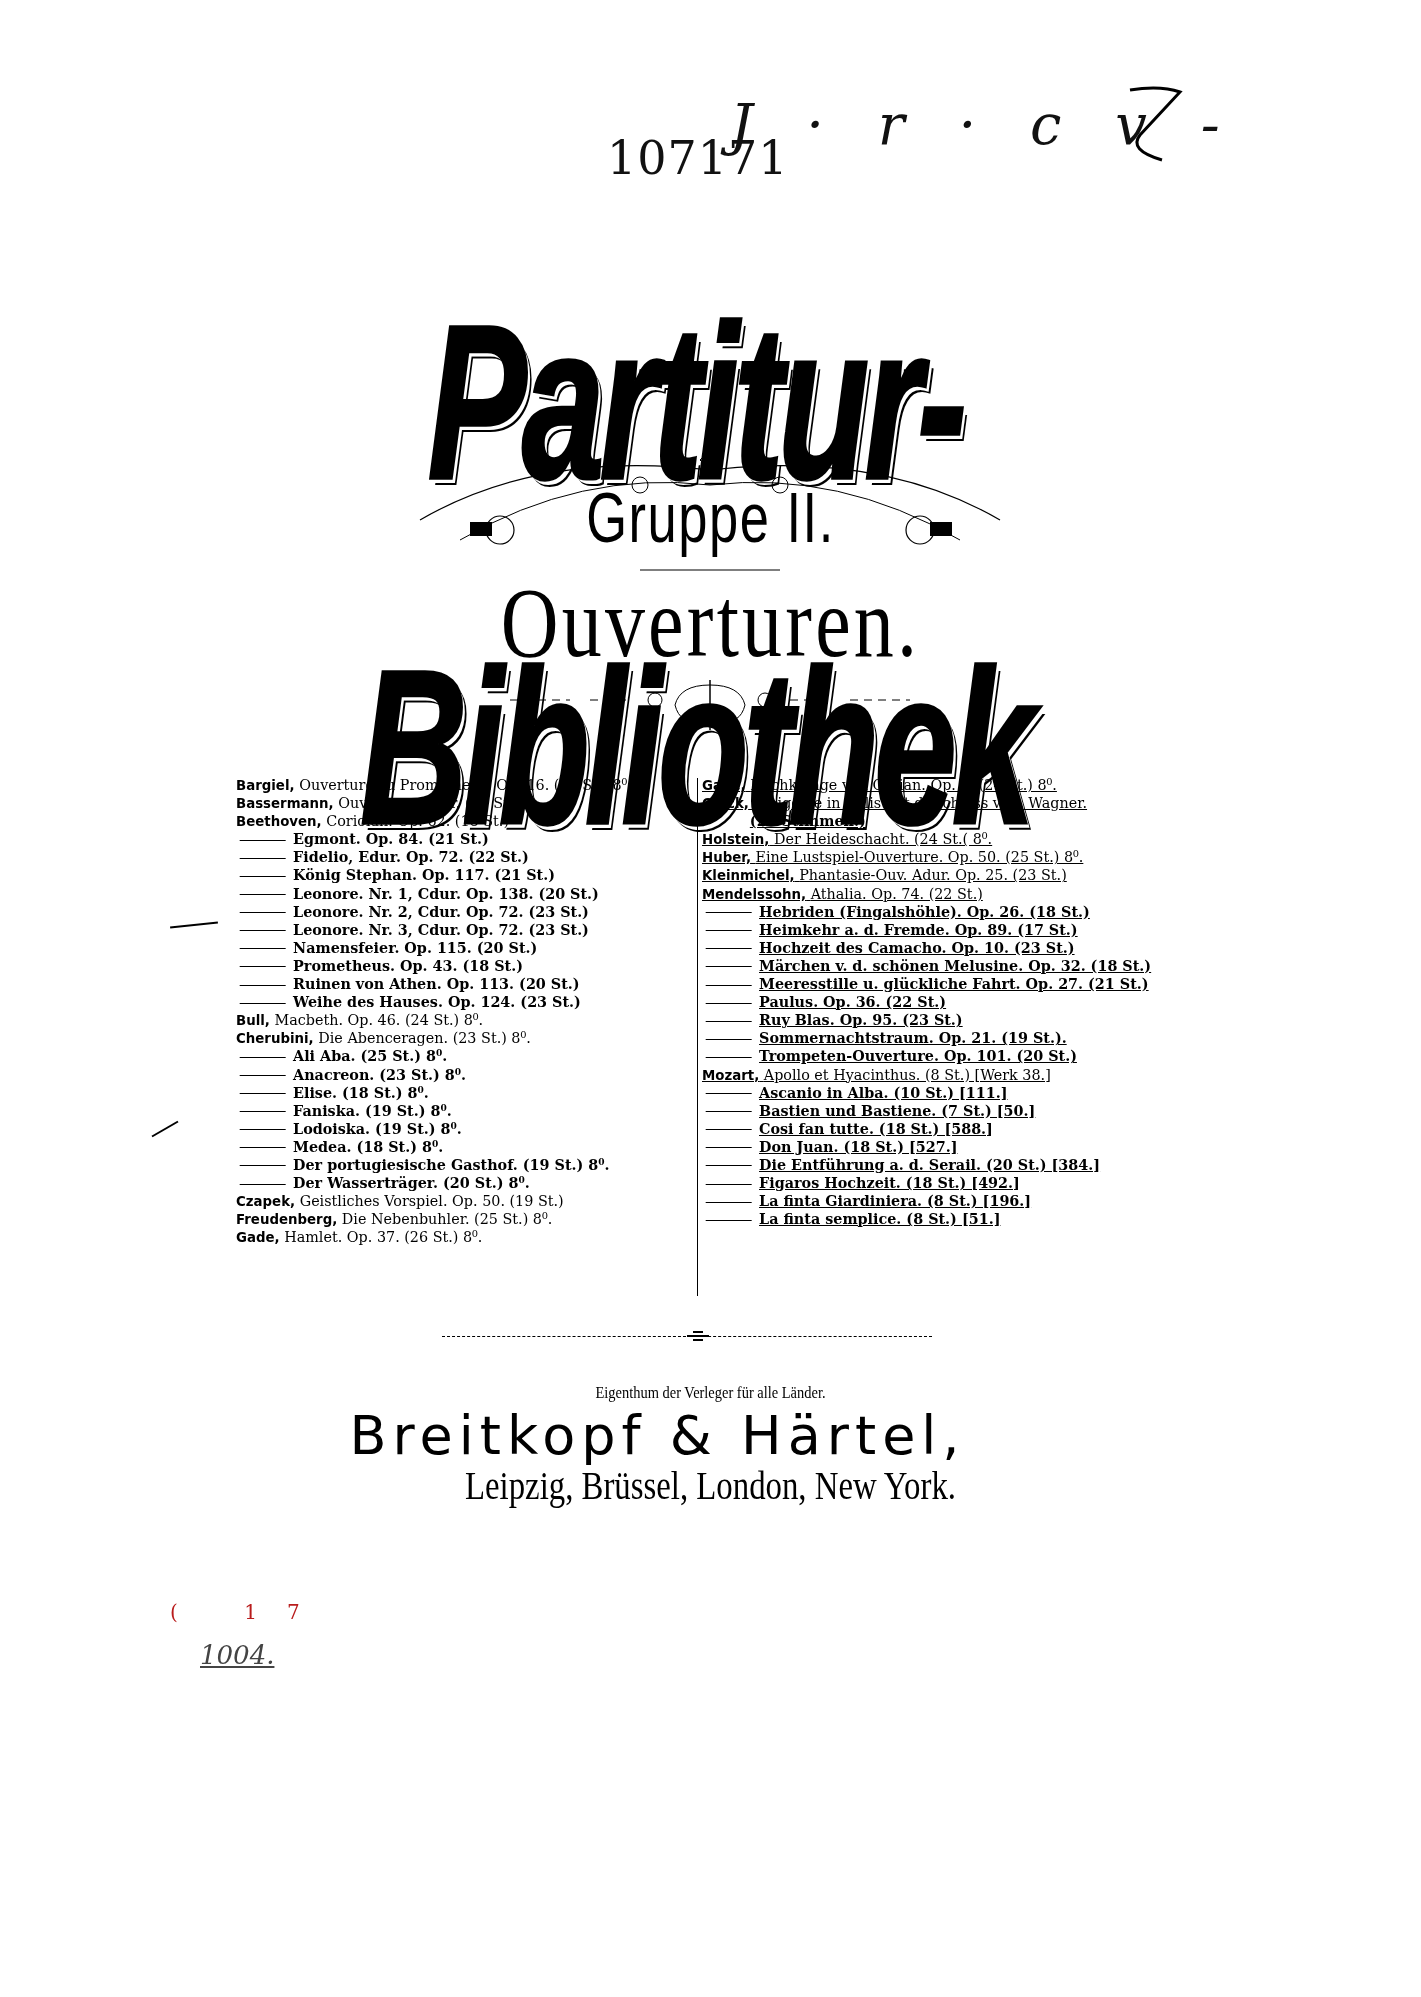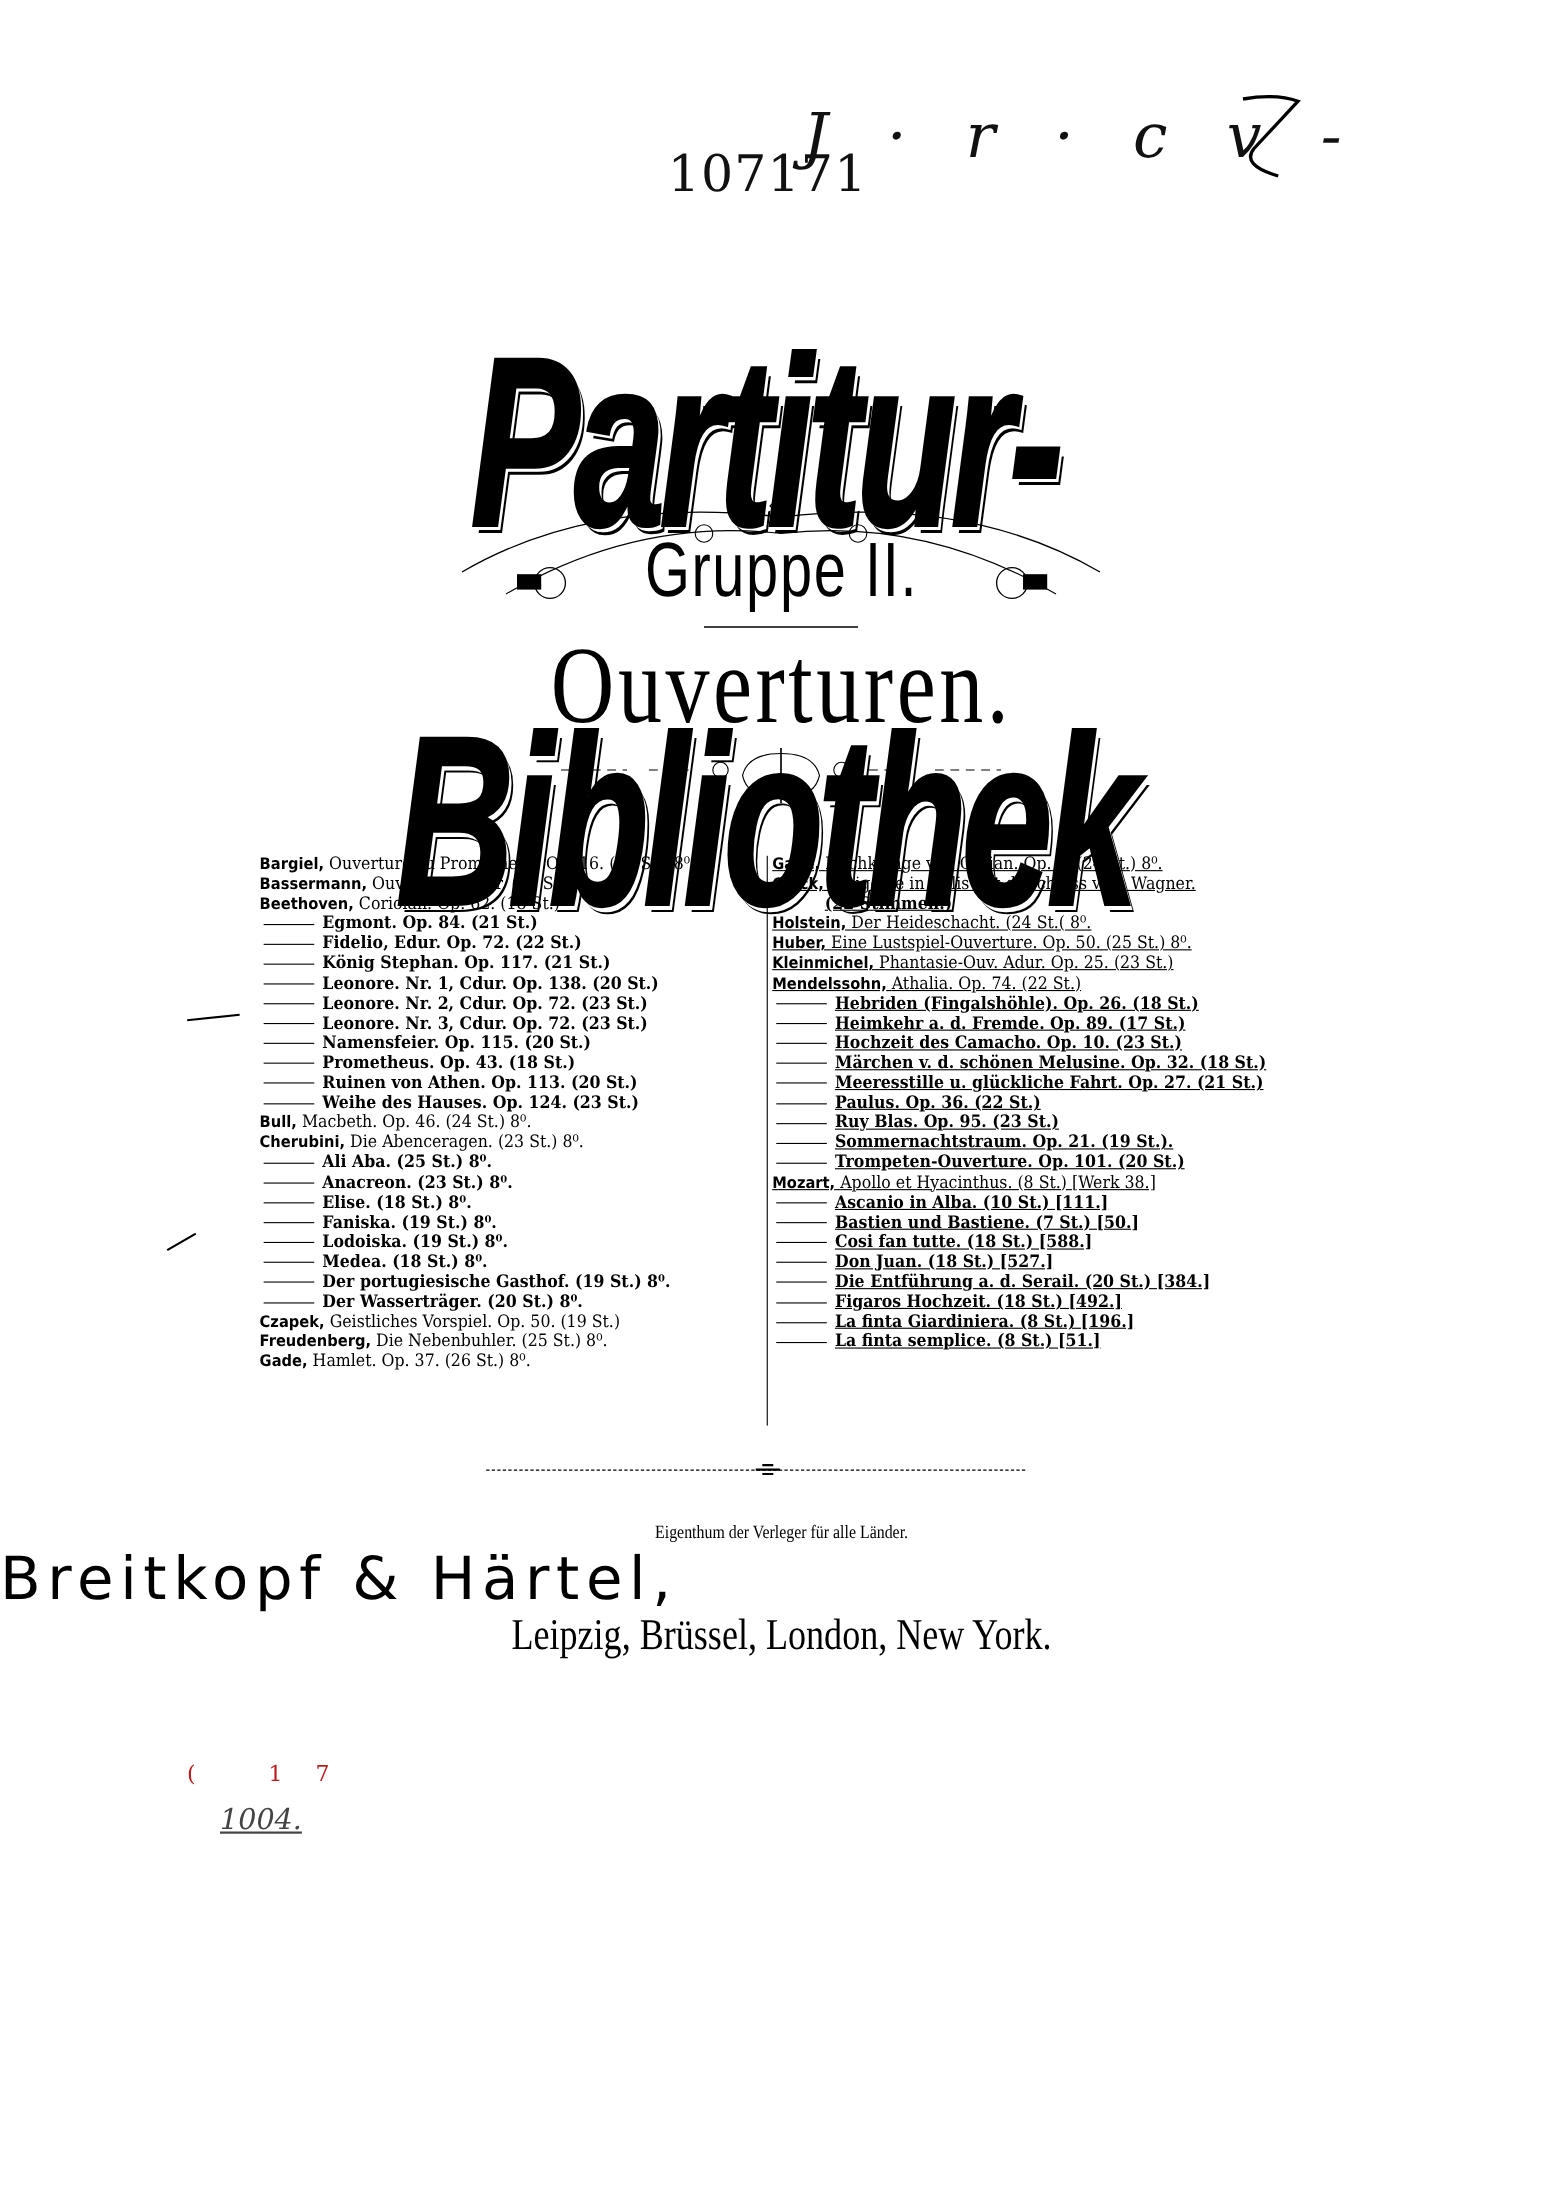--- a/index.html
+++ b/index.html
@@ -20,21 +20,21 @@
   .list.right { left:702px; width:470px;text-decoration:underline; }
   .row { height:18.1px; transform:scaleX(0.92); transform-origin:left center; }
   .composer { font-family:"DejaVu Sans", sans-serif; font-weight:bold; font-size:14.5px; }
   .work { font-weight:bold; }
   .dash { display:inline-block; width:50px; border-top:1.6px solid #000; vertical-align:middle; margin-right:8px; margin-left:4px; }
   .indent { padding-left:44px; }
   .divider { left:697px; top:778px; width:0; height:518px; border-left:1.6px solid #000; }
   .sep { left:442px; top:1336px; width:490px; border-top:1.6px dashed #000; }
   .sep-mid { left:685px; top:1330px; width:26px; height:12px; }
   .prop { left:0; width:1421px; top:1383px; text-align:center; font-size:17px; font-family:"Liberation Serif", serif; transform:scaleX(0.85); }
-  .pub { left:0; width:1315px; top:1404px; font-size:54px; font-family:"DejaVu Sans", sans-serif; letter-spacing:6px; font-weight:normal; }
+  .pub { left:0; width:1315px; top:1404px; text-align:center; font-size:54px; font-family:"DejaVu Sans", sans-serif; letter-spacing:6px; font-weight:normal; }
   .cities { left:0; width:1421px; top:1462px; text-align:center; font-size:40px; font-family:"Liberation Serif", serif; transform:scaleX(0.82); }
   .hand-bl { left:200px; top:1640px; font-size:26px; font-style:italic; color:#444; font-family:"DejaVu Serif", serif;text-decoration:underline; }
   .hand-bl2 { left:170px; top:1600px; font-size:20px; color:#b91c1c; font-family:"DejaVu Serif", serif; letter-spacing:30px; }
   .mark { position:absolute; border-top:2.5px solid #000; }
 </style>
 </head>
 <body>
 
 <div class="abs hand-top">J · r · c v -</div>
 <svg class="abs hand-z" viewBox="0 0 100 100">

